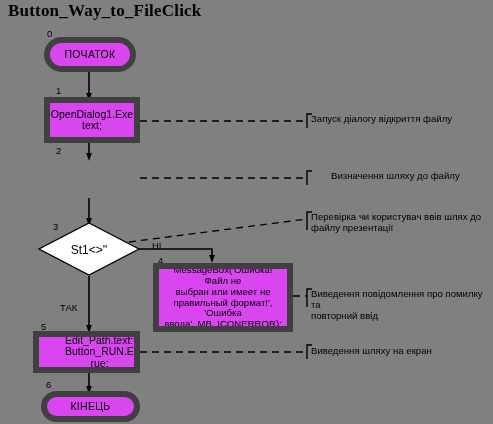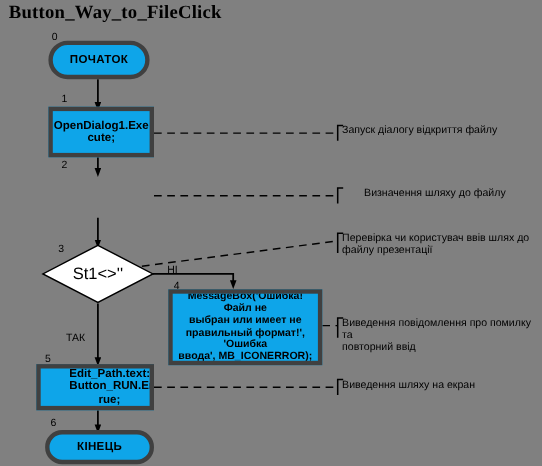--- a/index.html
+++ b/index.html
@@ -30,30 +30,29 @@
     font-weight: bold;
     font-size: 17px;
     color: #000000;
     letter-spacing: 0.2px;
     white-space: nowrap;
   }
   
   .node {
     position: absolute;
     box-sizing: border-box;
-    background: #0ea5e9;
-    border: 4px solid #404040;
+    background: #d946ef;
+    border: 6px solid #404040;
     color: #000000;
     display: flex;
     align-items: center;
     justify-content: center;
     text-align: center;
     line-height: 1.08;
     overflow: hidden;
-    font-weight: bold;
   }
   .node-text {
     display: block;
     width: 100%;
     padding: 0 2px;
     white-space: pre-line;
   }
   .terminal {
     border-radius: 22px;
     font-size: 10.5px;
@@ -70,21 +69,21 @@
   
   .decision {
     position: absolute;
     display: flex;
     align-items: center;
     justify-content: center;
   }
   .decision .dlabel {
     position: relative;
     z-index: 2;
-    font-size: 15px;
+    font-size: 12px;
     color: #000000;
     white-space: nowrap;
   }
   
   .step-num {
     position: absolute;
     font-size: 9.5px;
     color: #000000;
     line-height: 1;
   }
@@ -154,21 +153,21 @@
   <div class="step-num" style="left:158px;top:256px;">4</div>
   <div class="step-num" style="left:41px; top:322px;">5</div>
   <div class="step-num" style="left:46px; top:380px;">6</div>
 
   <div class="node terminal" style="left:44px; top:37px; width:92px; height:35px;">
     <span class="node-text">ПОЧАТОК</span>
   </div>
 
   <div class="node process" style="left:44px; top:97px; width:96px; height:46px;">
     <span class="node-text">OpenDialog1.Exe
-cute;</span>
+text;</span>
   </div>
 
 
   <div class="decision" style="left:39px; top:223px; width:100px; height:53px;">
     <span class="dlabel">St1&lt;&gt;''</span>
   </div>
 
   <div class="node code-box" style="left:153px; top:263px; width:140px; height:69px;">
     <span class="node-text">NormalizeTopMosts;
 MessageBox('Ошибка! Файл не

